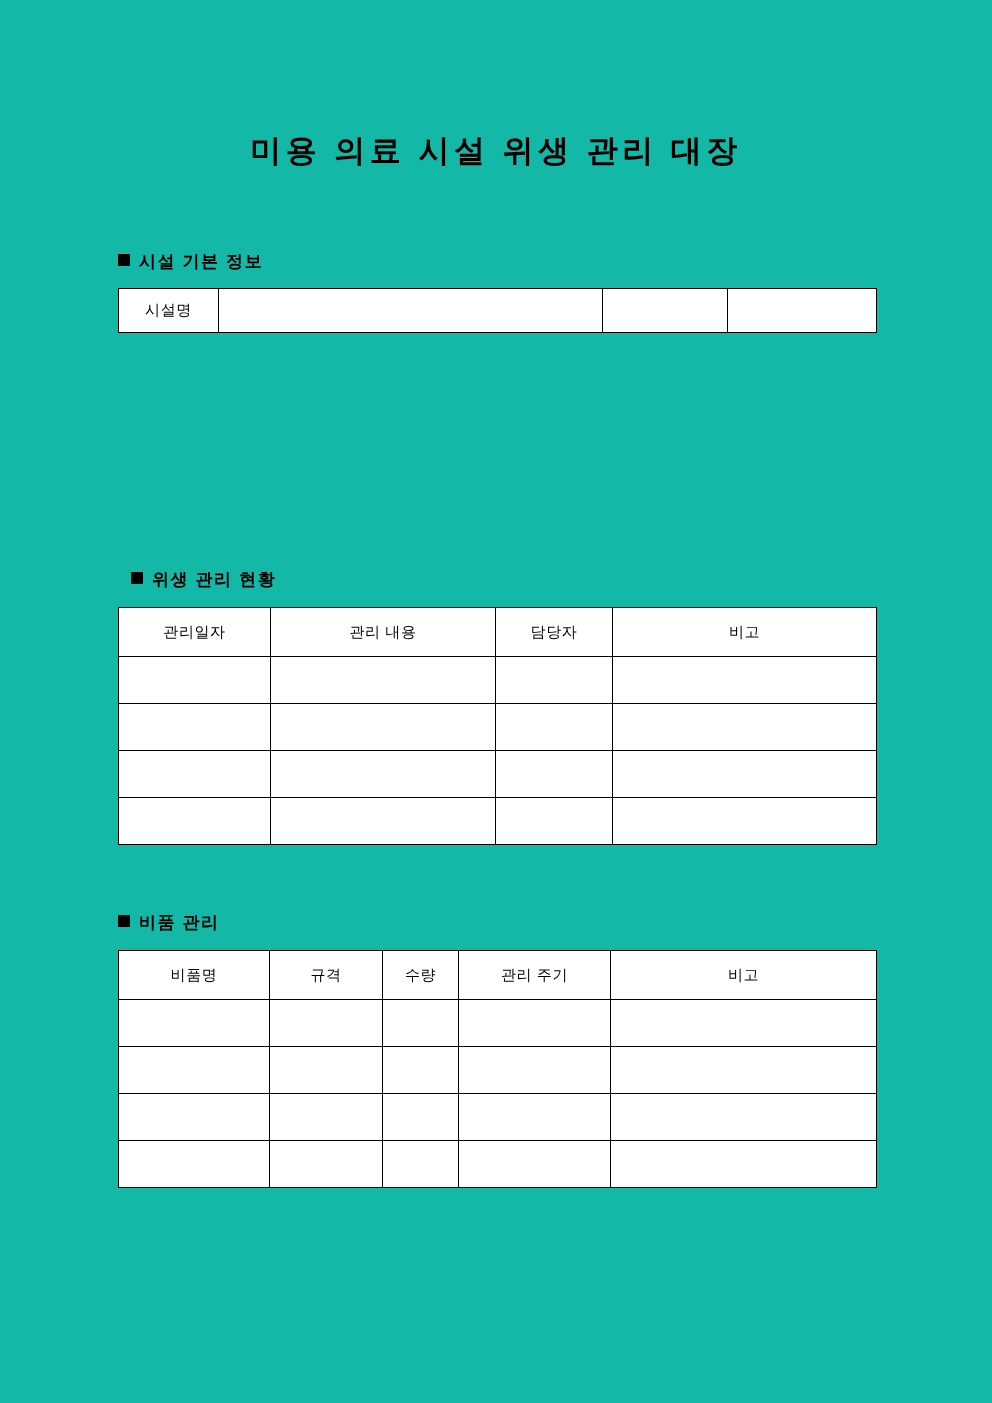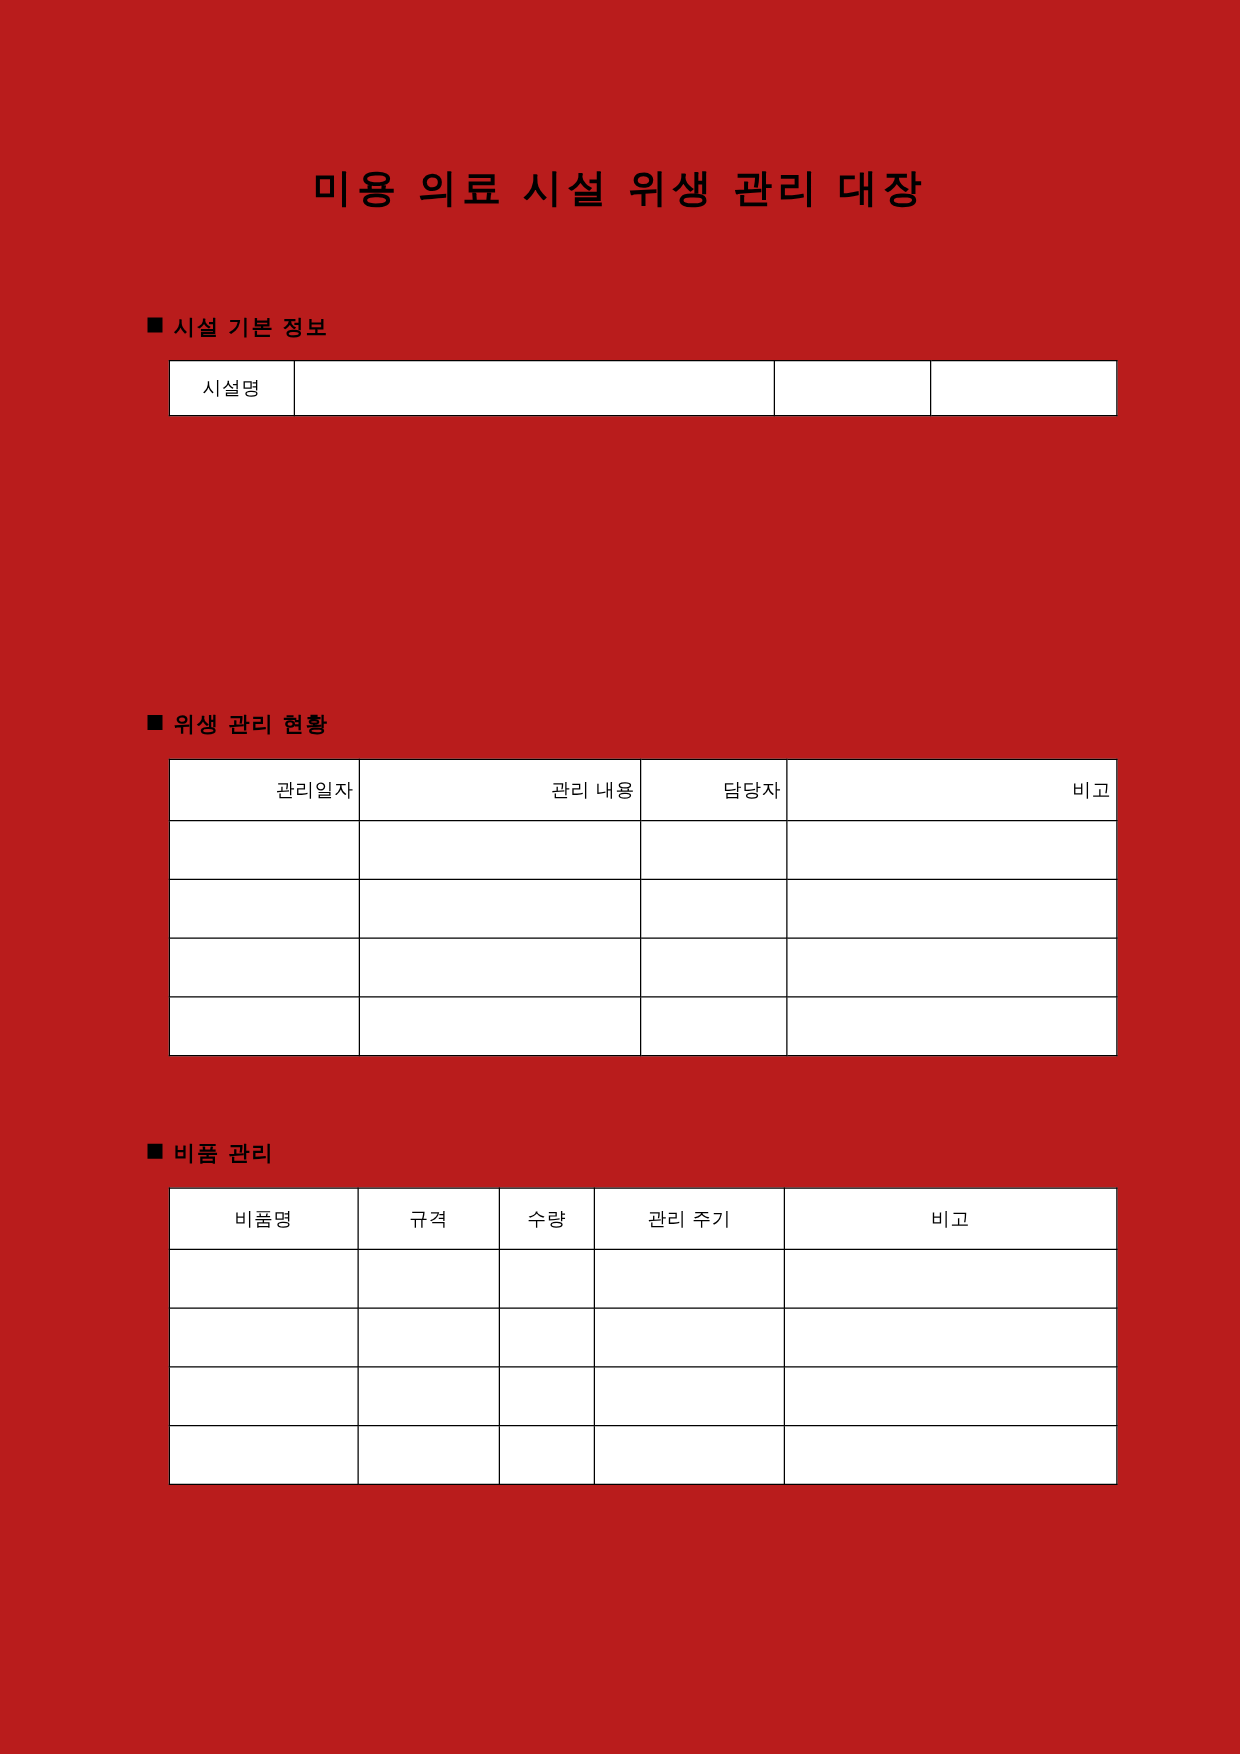--- a/index.html
+++ b/index.html
@@ -10,21 +10,21 @@
   body {
     font-family: "Liberation Sans", "DejaVu Sans", sans-serif;
     color: #000000;
     -webkit-font-smoothing: antialiased;
   }
   .page {
     position: relative;
     width: 992px;
     height: 1403px;
     margin: 0 auto;
-    background: #b91c1c;
+    background: #14b8a6;
     overflow: hidden;
     box-sizing: border-box;
   }
 
   
   .doc-title {
     position: absolute;
     left: 0;
     top: 131px;
     width: 992px;
@@ -48,31 +48,30 @@
   }
   .section-head .bullet {
     display: inline-block;
     width: 12px;
     height: 12px;
     background: #000000;
     margin-right: 9px;
     vertical-align: 1px;
   }
   #sec1 { top: 250px; }
-  #sec2 { top: 568px; }
+  #sec2 { top: 568px; margin-left: 13px; }
   #sec3 { top: 911px; }
 
   
   table.grid {
     position: absolute;
     left: 118px;
     border-collapse: collapse;
     table-layout: fixed;
     background: #ffffff;
-    margin-left: 17px;
   }
   table.grid td,
   table.grid th {
     border: 1px solid #000000;
     padding: 0 4px;
     font-size: 15px;
     font-weight: normal;
     letter-spacing: 0.6px;
     text-align: center;
     vertical-align: middle;
@@ -92,21 +91,21 @@
     vertical-align: super;
     letter-spacing: 0;
   }
 
   
   #table-facility { top: 288px; width: 758px; }
   #table-facility td { height: 43px; }
 
   
   #table-hygiene { top: 607px; width: 758px; }
-  #table-hygiene th { height: 48px; text-align: right; }
+  #table-hygiene th { height: 48px; }
   #table-hygiene td { height: 46px; }
 
   
   #table-supplies { top: 950px; width: 758px; }
   #table-supplies th { height: 48px; }
   #table-supplies td { height: 46px; }
 </style>
 </head>
 <body>
 

